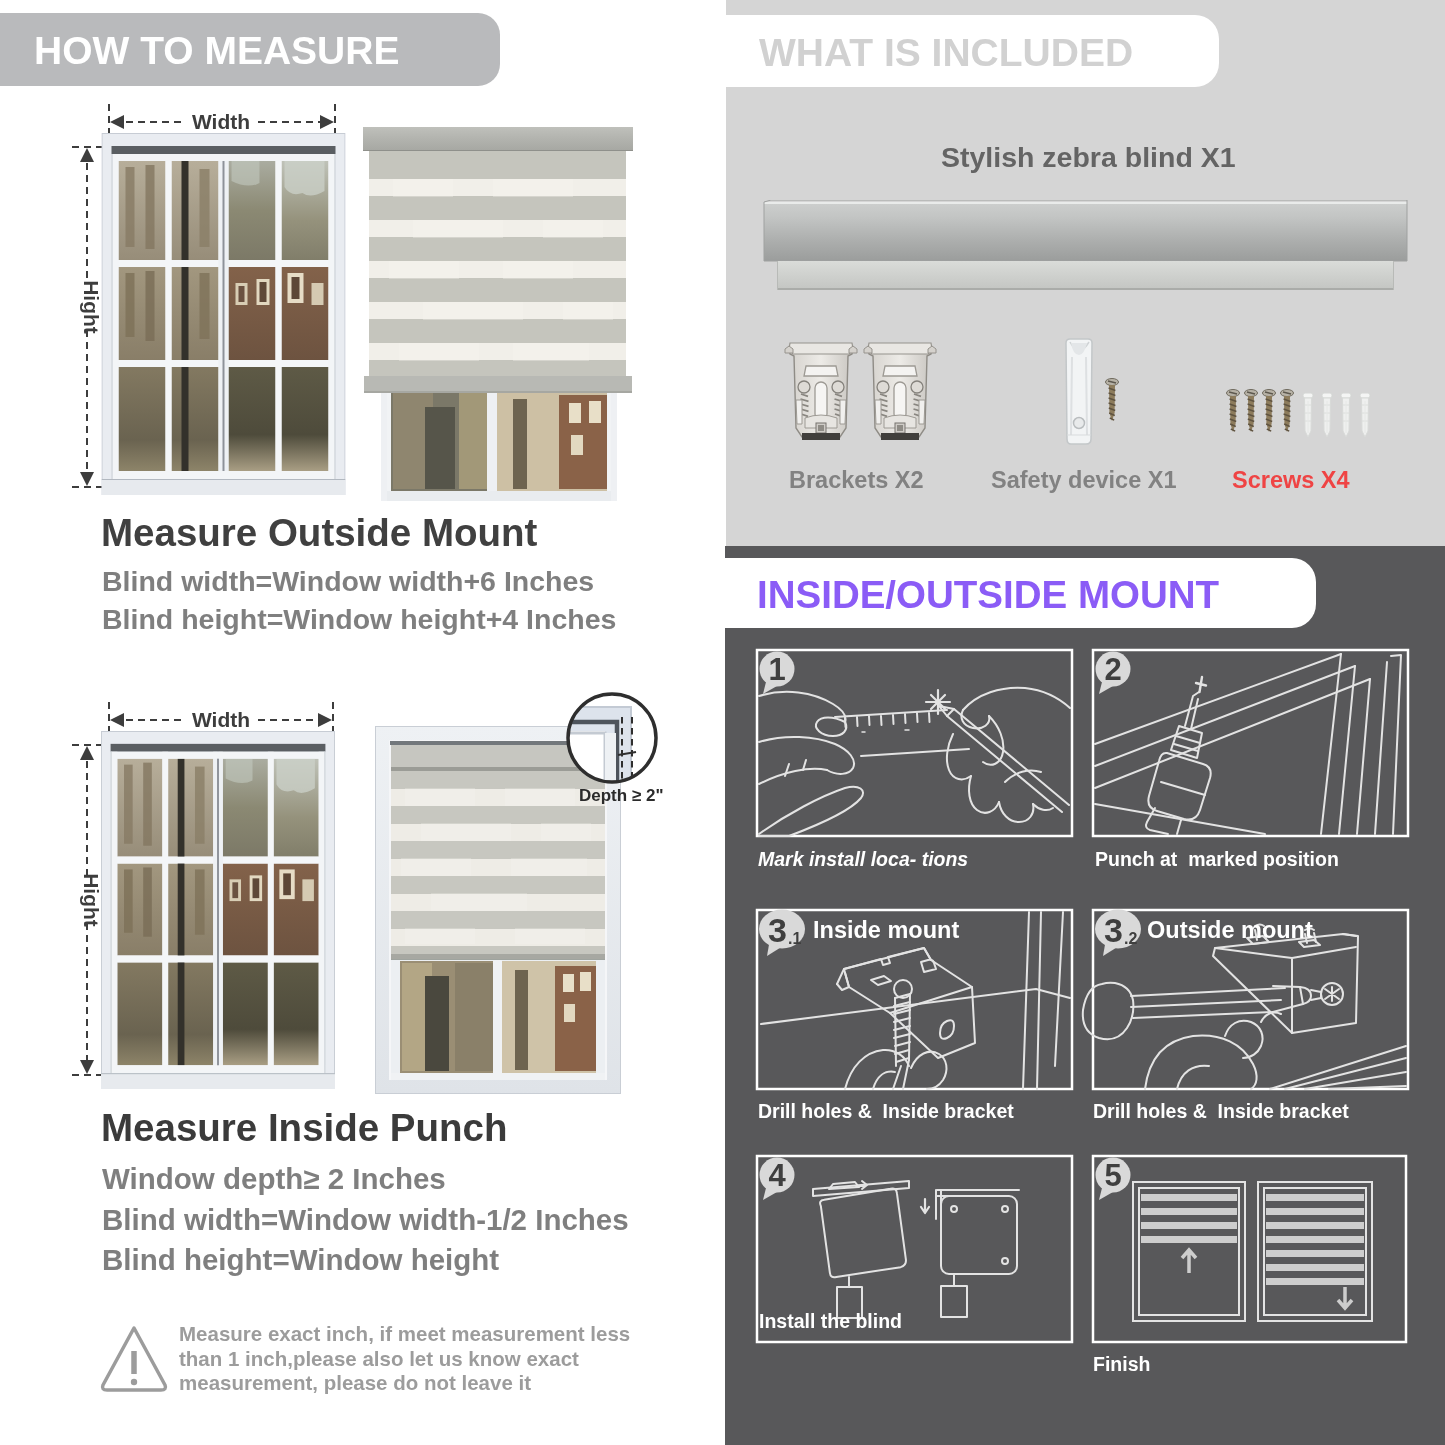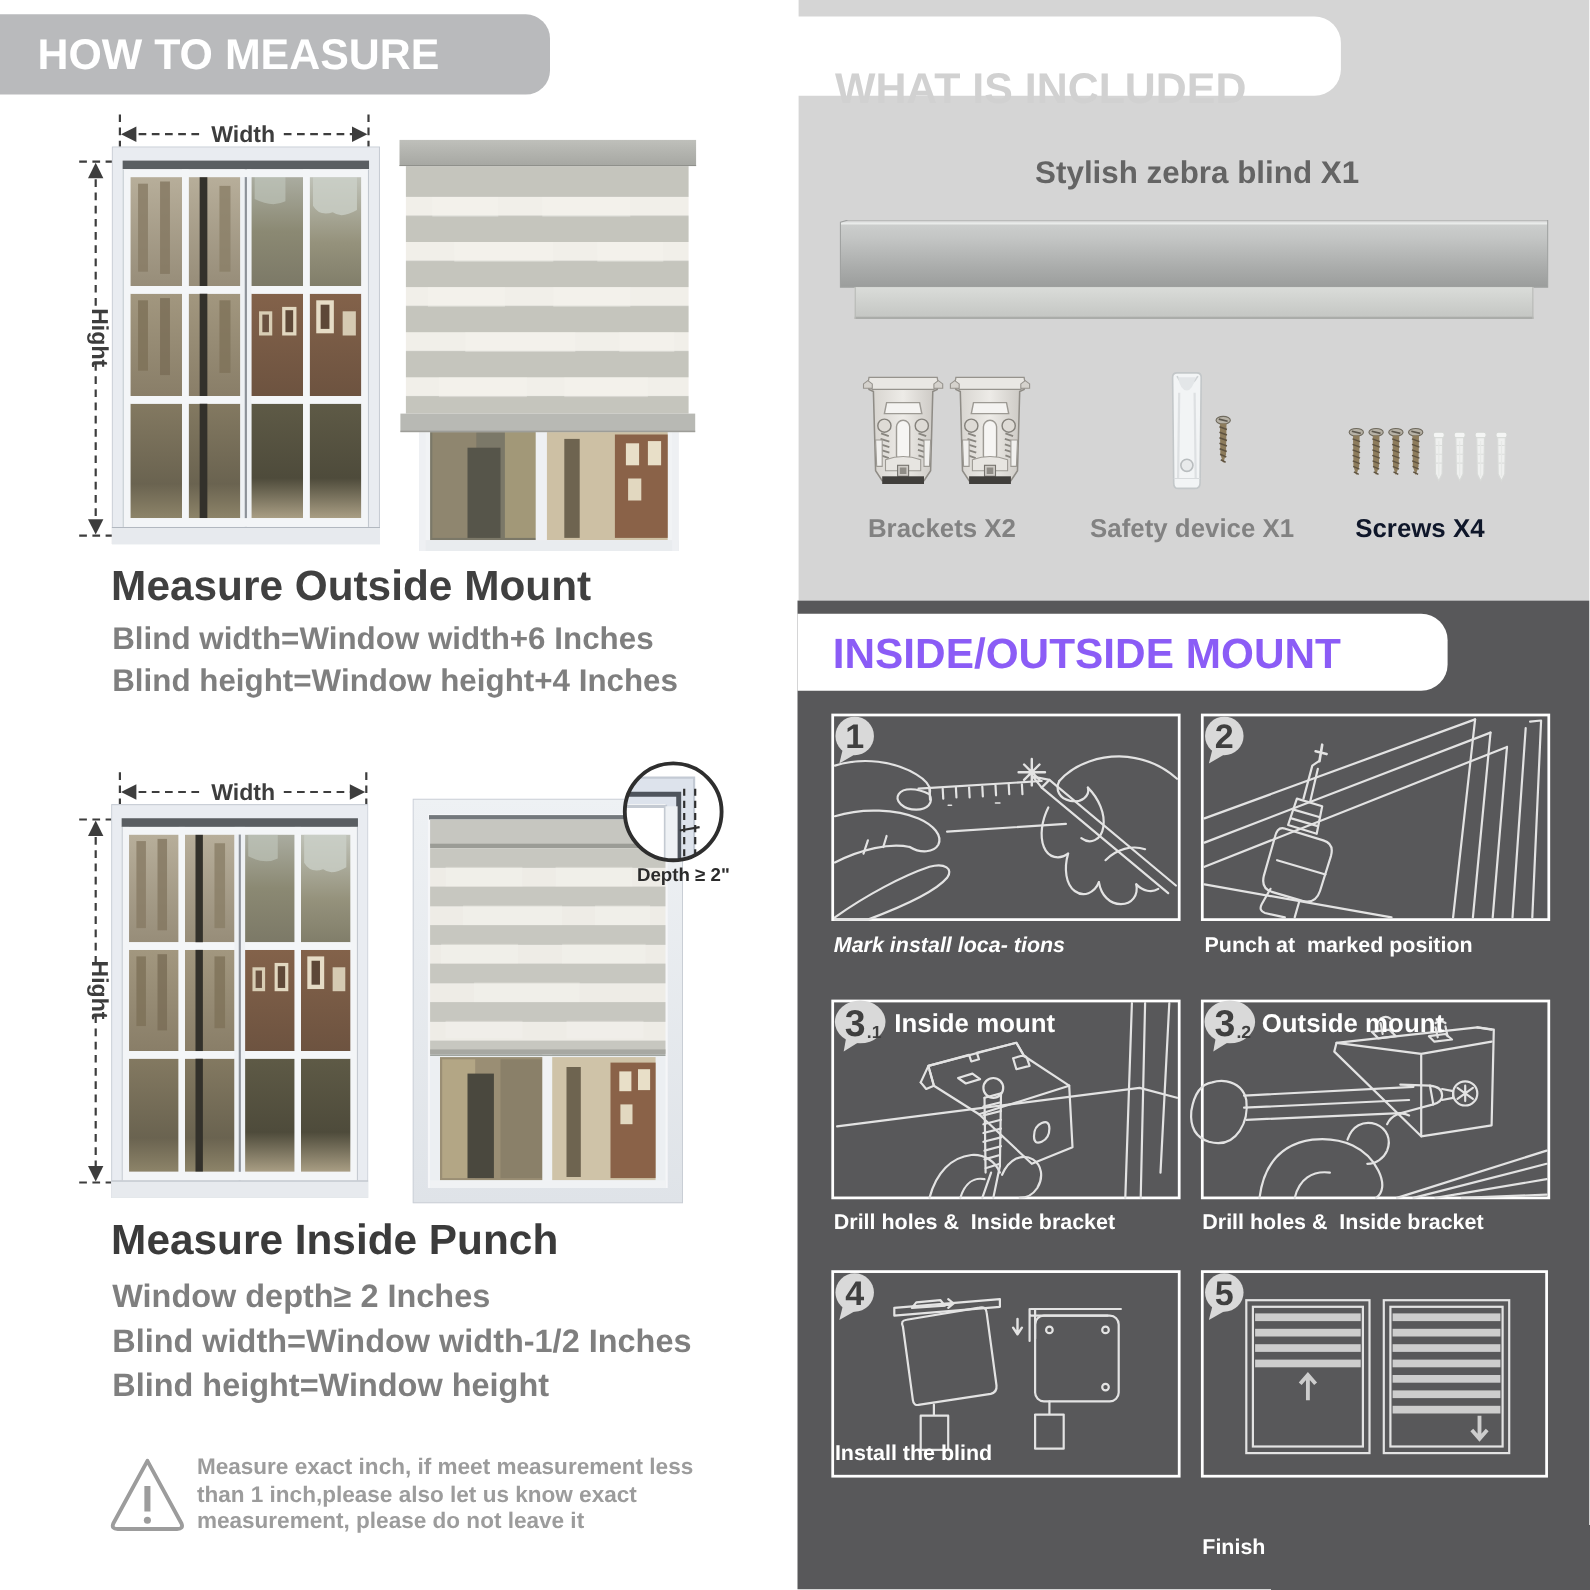--- a/index.html
+++ b/index.html
@@ -310,21 +310,21 @@
 
 <svg class="abs" style="left:95px;top:1320px;" width="80" height="78">
   <path d="M39 8 L70 65 Q72 70 66 70 L12 70 Q6 70 8 65 Z" fill="none" stroke="#9c9c9c" stroke-width="3.5" stroke-linejoin="round"></path>
   <line x1="39" y1="31" x2="39" y2="54" stroke="#9c9c9c" stroke-width="5.5"></line>
   <circle cx="39" cy="62" r="3.2" fill="#9c9c9c"></circle>
 </svg>
 <div class="abs b" style="left:179px;top:1322px;font-size:20.5px;line-height:24.5px;color:#9c9c9c;">Measure exact inch, if meet measurement less<br>than 1 inch,please also let us know exact<br>measurement, please do not leave it</div>
 
 <div class="abs" style="left:726px;top:0;width:719px;height:546px;background:#d5d5d5;"></div>
 <div class="abs" style="left:722px;top:15px;width:497px;height:72px;background:#ffffff;border-radius:0 24px 24px 0;"></div>
-<div class="abs b" style="left:759px;top:31px;font-size:39px;color:#d1d1d1;margin-top:29px;">WHAT IS INCLUDED</div>
+<div class="abs b" style="left:759px;top:31px;font-size:39px;color:#d1d1d1;">WHAT IS INCLUDED</div>
 
 <div class="abs b" style="left:941px;top:141px;font-size:28.5px;color:#646464;">Stylish zebra blind X1</div>
 
 <svg class="abs" style="left:763px;top:200px;" width="645" height="92">
   <defs>
     <linearGradient id="gBar" x1="0" y1="0" x2="0" y2="1">
       <stop offset="0" stop-color="#cdcfce"></stop>
         <stop offset=".25" stop-color="#c3c5c4"></stop>
       <stop offset=".7" stop-color="#aaacab"></stop>
         <stop offset="1" stop-color="#9b9d9c"></stop>
@@ -403,21 +403,21 @@
   <use href="#screwV" x="507" y="55"></use>
 
   <use href="#anchor" x="528" y="58"></use>
   <use href="#anchor" x="547" y="58"></use>
   <use href="#anchor" x="566" y="58"></use>
   <use href="#anchor" x="585" y="58"></use>
 </svg>
 
 <div class="abs b" style="left:789px;top:467px;font-size:23.5px;color:#828282;">Brackets X2</div>
 <div class="abs b" style="left:991px;top:467px;font-size:23.5px;color:#828282;">Safety device X1</div>
-<div class="abs b" style="left:1232px;top:467px;font-size:23.5px;color:#0f172a;">Screws X4</div>
+<div class="abs b" style="left:1232px;top:467px;font-size:23.5px;color:#ef4444;">Screws X4</div>
 
 <div class="abs" style="left:725px;top:546px;width:720px;height:899px;background:#58585a;"></div>
 <div class="abs" style="left:725px;top:558px;width:591px;height:70px;background:#ffffff;border-radius:0 24px 24px 0;"></div>
 <div class="abs b" style="left:757px;top:573px;font-size:38.5px;color:#8b5cf6;">INSIDE/OUTSIDE MOUNT</div>
 
 <svg class="abs" style="left:725px;top:546px;" width="720" height="899" font-family="Liberation Sans,sans-serif">
 
   <g fill="none" stroke="#ffffff" stroke-width="2.5">
     <rect x="32" y="104" width="315" height="186"></rect>
     <rect x="368" y="104" width="315" height="186"></rect>
@@ -601,13 +601,13 @@
 
   <text x="88" y="392" font-size="23.5" font-weight="bold" fill="#ffffff">Inside mount</text>
   <text x="422" y="392" font-size="23.5" font-weight="bold" fill="#ffffff">Outside mount</text>
 </svg>
 
 <div class="abs b" style="left:758px;top:848px;font-size:19.5px;color:#ffffff;font-style:italic;">Mark install loca- tions</div>
 <div class="abs b" style="left:1095px;top:848px;font-size:19.5px;color:#ffffff;">Punch at&nbsp; marked position</div>
 <div class="abs b" style="left:758px;top:1100px;font-size:19.5px;color:#ffffff;">Drill holes &amp;&nbsp; Inside bracket</div>
 <div class="abs b" style="left:1093px;top:1100px;font-size:19.5px;color:#ffffff;">Drill holes &amp;&nbsp; Inside bracket</div>
 <div class="abs b" style="left:759px;top:1310px;font-size:19.5px;color:#ffffff;">Install the blind</div>
-<div class="abs b" style="left:1093px;top:1353px;font-size:19.5px;color:#ffffff;margin-top:43px;">Finish</div>
+<div class="abs b" style="left:1093px;top:1353px;font-size:19.5px;color:#ffffff;">Finish</div>
 
 </body></html>

